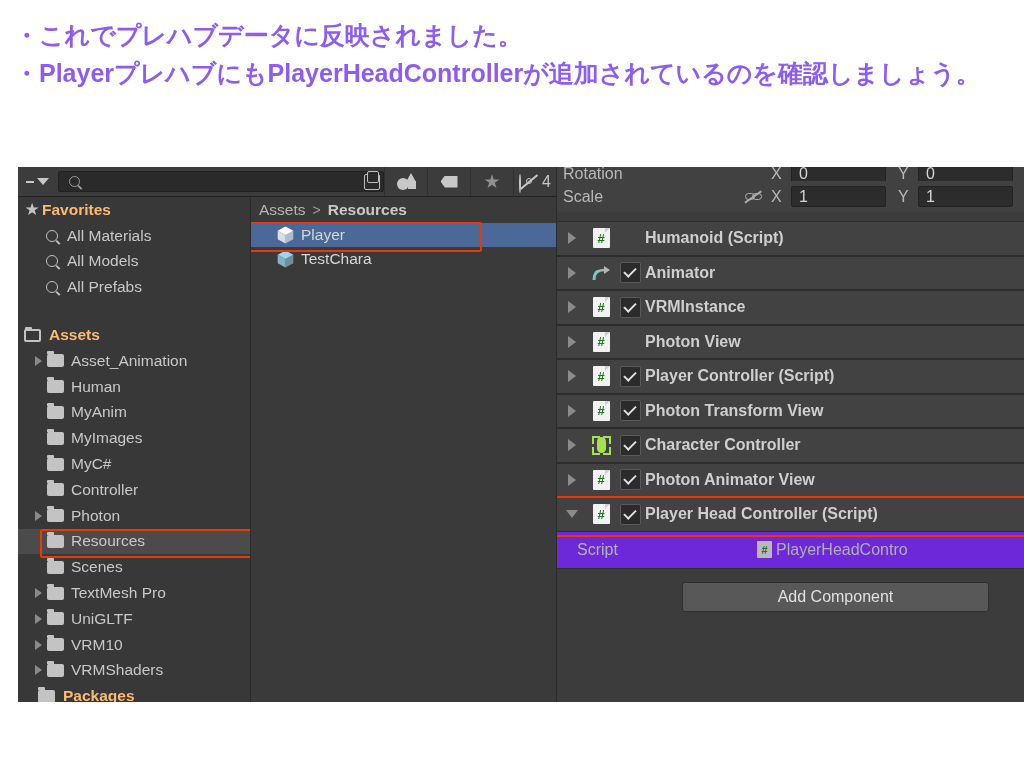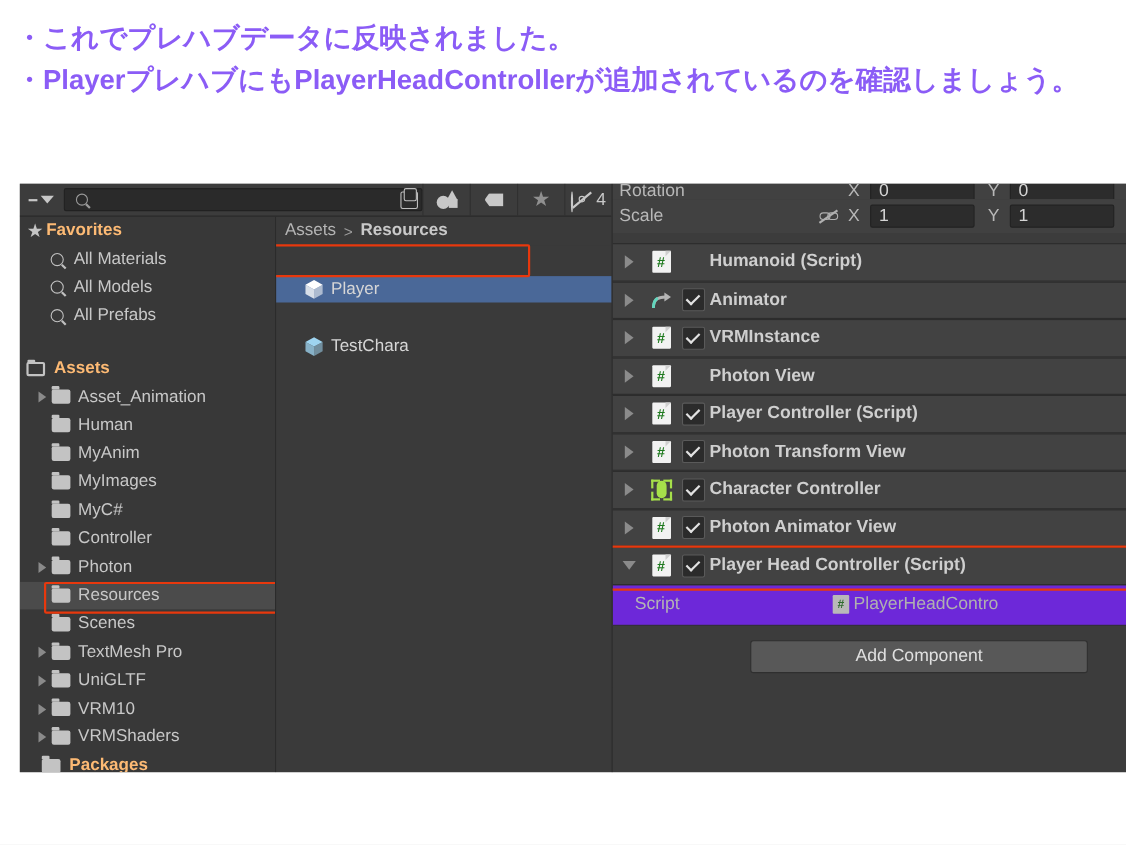--- a/index.html
+++ b/index.html
@@ -138,21 +138,21 @@
     background:#3a3a3a;border-left:1px solid #2b2b2b;overflow:hidden;
   }
   #breadcrumb{
     height:26px;display:flex;align-items:center;padding-left:8px;
     color:#c9c9c9;font-size:15.5px;background:#3a3a3a;font-weight:bold;
   }
   #breadcrumb .sep{margin:0 7px;color:#9d9d9d;font-weight:normal;font-size:14px;}
   #breadcrumb .crumb.dim{color:#b4b4b4;font-weight:normal;}
   .asset-row{
     height:24px;display:flex;align-items:center;padding-left:26px;
-    box-sizing:border-box;position:relative;margin-top:28px;
+    box-sizing:border-box;position:relative;
   }
   .asset-row.sel{background:#4a6898;}
   .cube{
     width:17px;height:18px;flex:none;margin-right:7px;position:relative;
   }
   .cube svg{display:block;}
   .asset-label{font-size:15.5px;color:#d6d6d6;}
 
   
   #inspector{

